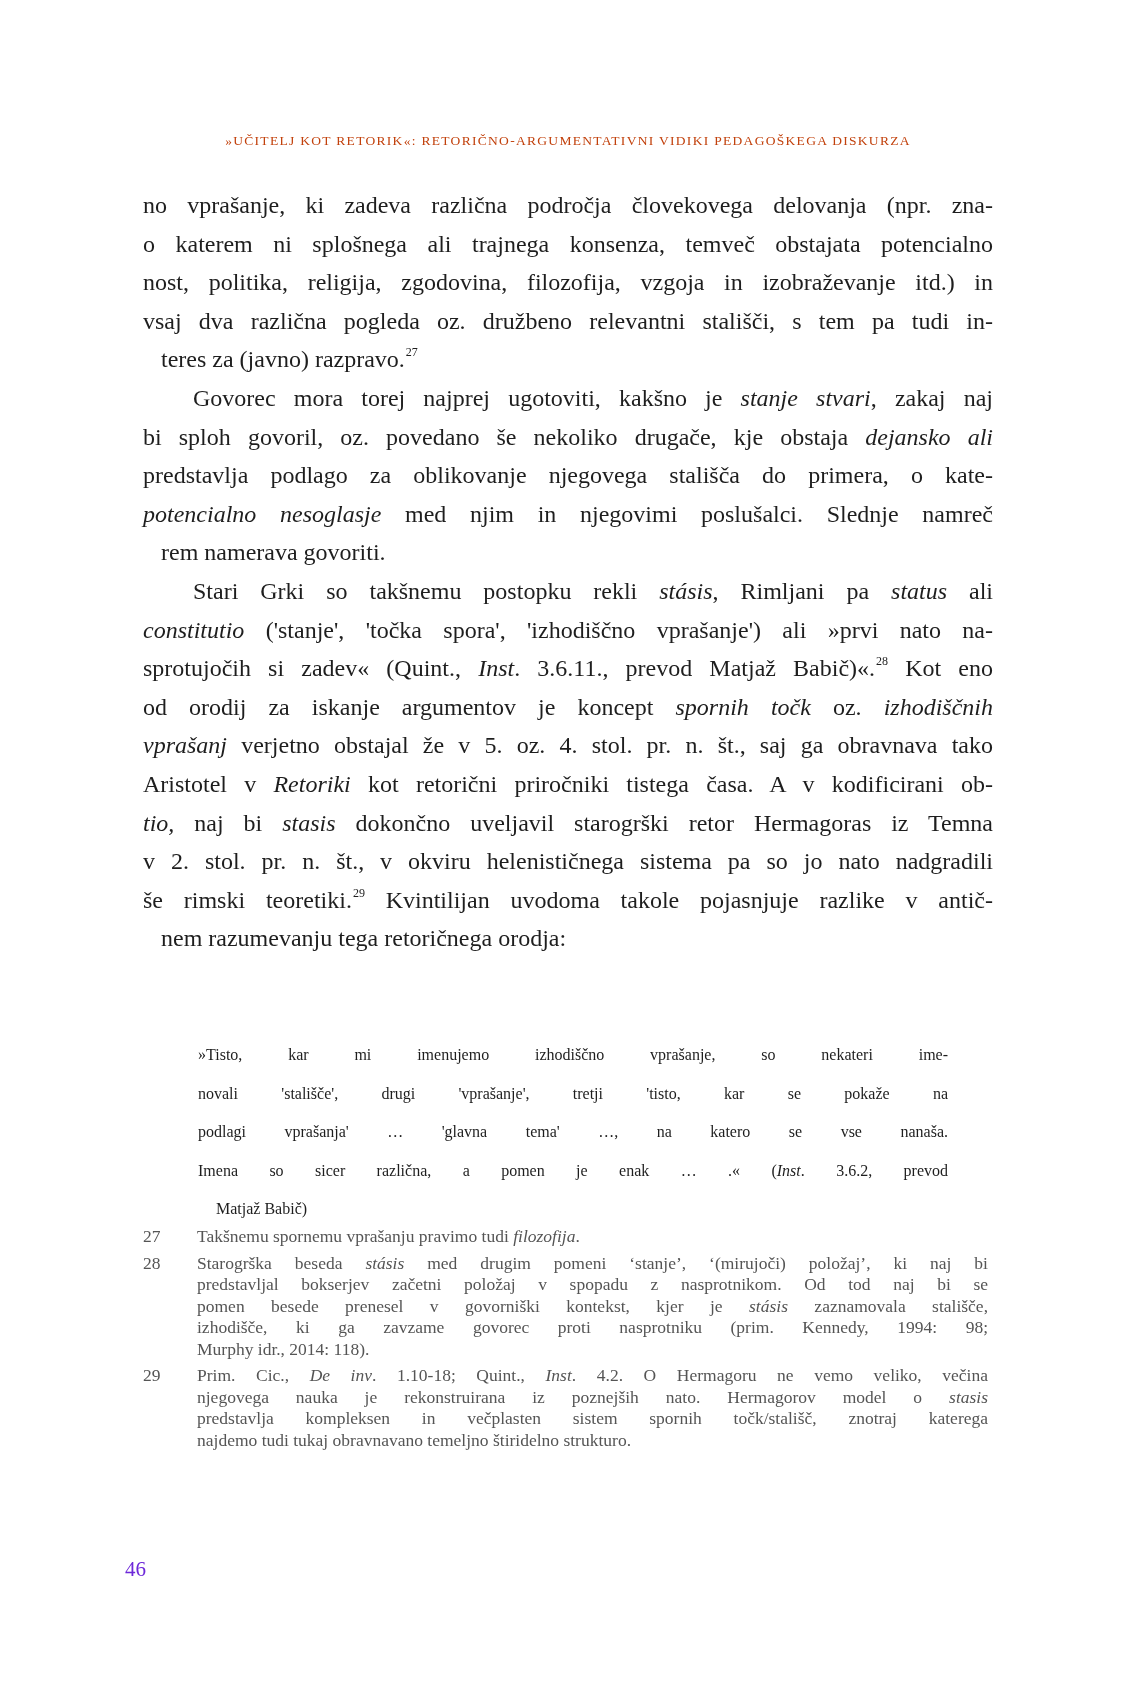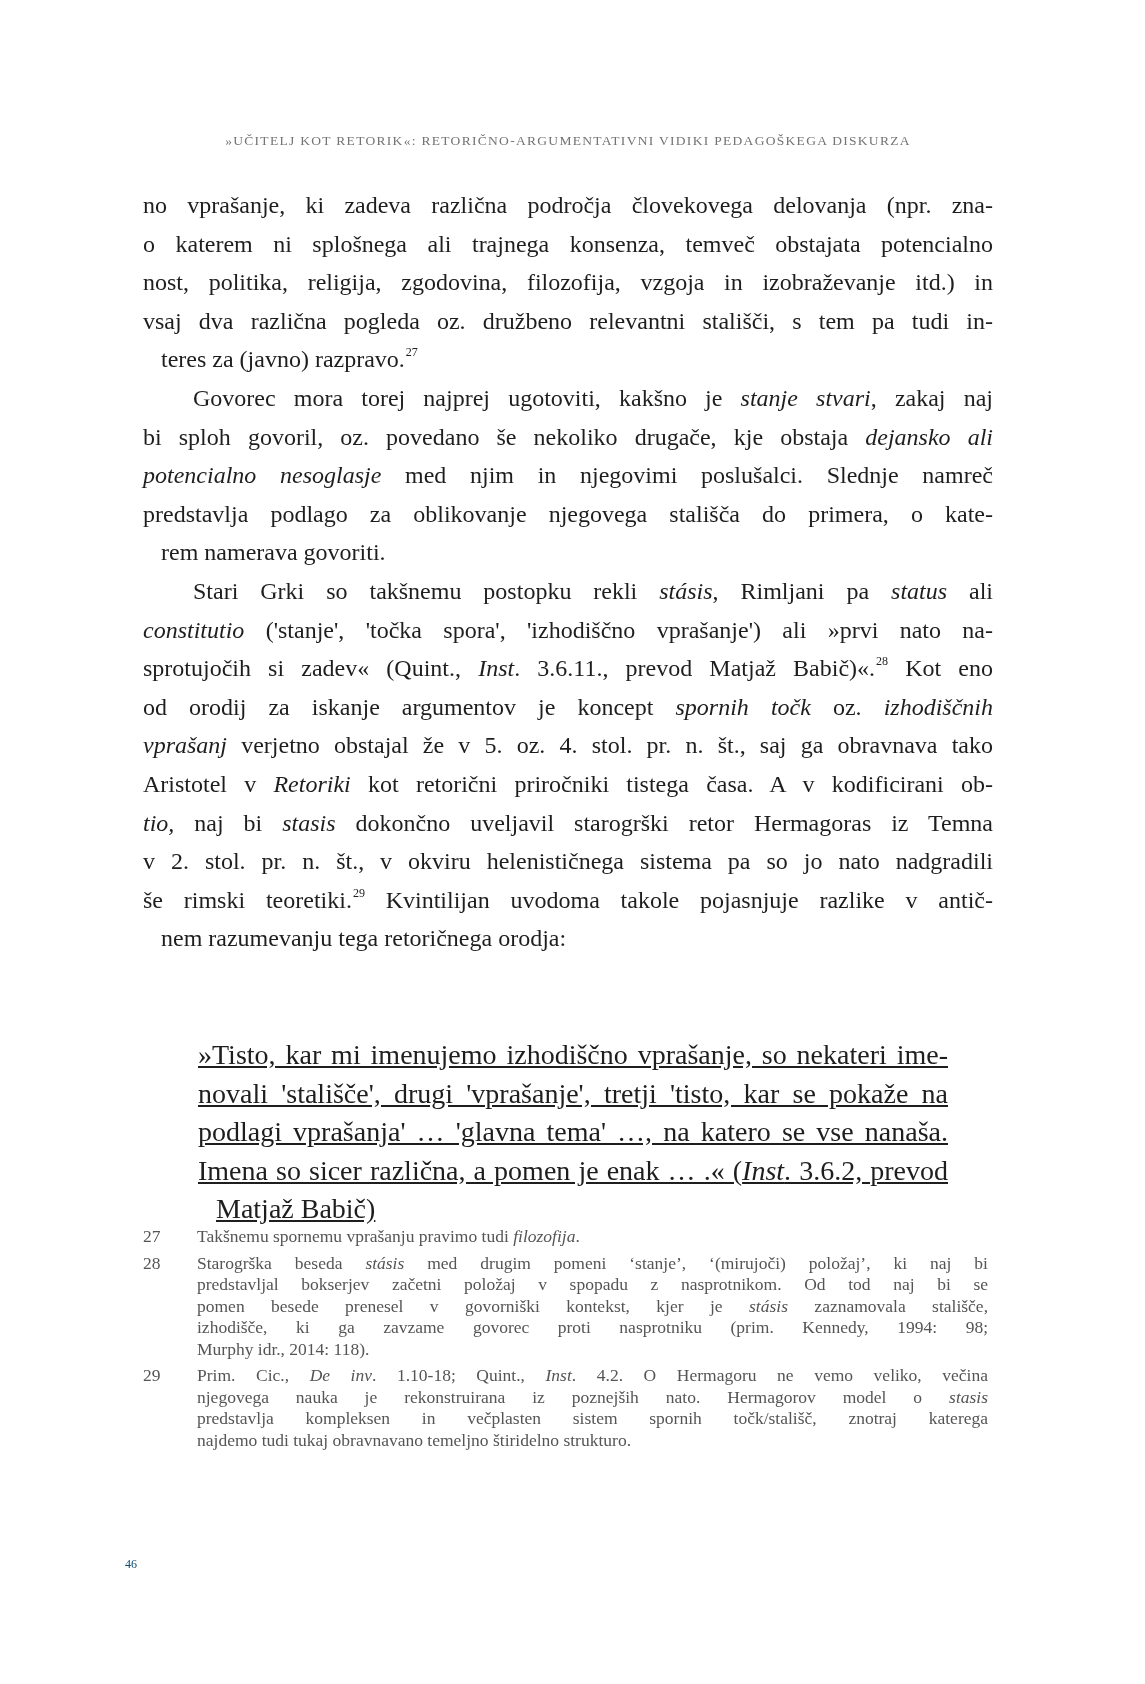--- a/index.html
+++ b/index.html
@@ -1,53 +1,53 @@
 <!DOCTYPE html>
 <html><head>
 <meta charset="utf-8">
 <style>
   html, body { margin: 0; padding: 0; background: #ffffff; }
   body { width: 1145px; height: 1684px; position: relative; overflow: hidden;
          font-family: "Liberation Serif", "DejaVu Serif", serif; color: #1e1e1e; }
   .header { position: absolute; left: 143px; width: 850px; top: 133px; text-align: center;
-            font-size: 13.5px; letter-spacing: 1.3px; color: #737373; text-transform: uppercase; white-space: nowrap; }
+            font-size: 13.5px; letter-spacing: 1.3px; color: #c2410c; text-transform: uppercase; white-space: nowrap; }
   .body-text { position: absolute; left: 143px; width: 850px; top: 186px; font-size: 24px; line-height: 38.6px; }
   .line { display: block; text-align: justify; text-align-last: justify; white-space: nowrap; height: 38.6px; overflow: visible; }
   .line.last { text-align-last: left; margin-left: 18px; }
   .line.indent { padding-left: 50px; }
   sup.fn { font-size: 12px; vertical-align: 0; position: relative; top: -11px; margin-left: 1px; }
-  .quote { position: absolute; left: 198px; width: 750px; top: 1036px; font-size: 28px; line-height: 38.6px; text-decoration: underline; }
+  .quote { position: absolute; left: 198px; width: 750px; top: 1036px; font-size: 16px; line-height: 38.6px; }
   .footnotes { position: absolute; left: 143px; width: 845px; top: 1226px; font-size: 17.5px; line-height: 21.5px; color: #555555; }
   .fn-item { position: relative; padding-left: 54px; margin-bottom: 5px; }
   .fn-num { position: absolute; left: 0; top: 0; }
   .fn-line { display: block; text-align: justify; text-align-last: justify; white-space: nowrap; }
   .fn-line.last { text-align-last: left; }
-  .page-number { position: absolute; left: 125px; top: 1557px; font-size: 12px; color: #0c4a6e; }
+  .page-number { position: absolute; left: 125px; top: 1557px; font-size: 21px; color: #6d28d9; }
   i { font-style: italic; }
 </style>
 </head>
 <body>
 
 <div class="header">»Učitelj kot retorik«: retorično-argumentativni vidiki pedagoškega diskurza</div>
 
 <div class="body-text">
 
   <div>
     <span class="line">no vprašanje, ki zadeva različna področja človekovega delovanja (npr. zna-</span>
     <span class="line">o katerem ni splošnega ali trajnega konsenza, temveč obstajata potencialno</span>
     <span class="line">nost, politika, religija, zgodovina, filozofija, vzgoja in izobraževanje itd.) in</span>
     <span class="line">vsaj dva različna pogleda oz. družbeno relevantni stališči, s tem pa tudi in-</span>
     <span class="line last"><span>teres za (javno) razpravo.</span><sup class="fn">27</sup></span>
   </div>
 
   <div>
     <span class="line indent"><span>Govorec mora torej najprej ugotoviti, kakšno je </span><i>stanje stvari</i><span>, zakaj naj</span></span>
     <span class="line"><span>bi sploh govoril, oz. povedano še nekoliko drugače, kje obstaja </span><i>dejansko ali</i></span>
+    <span class="line">predstavlja podlago za oblikovanje njegovega stališča do primera, o kate-</span>
     <span class="line"><i>potencialno nesoglasje</i><span> med njim in njegovimi poslušalci. Slednje namreč</span></span>
-    <span class="line">predstavlja podlago za oblikovanje njegovega stališča do primera, o kate-</span>
     <span class="line last">rem namerava govoriti.</span>
   </div>
 
   <div>
     <span class="line indent"><span>Stari Grki so takšnemu postopku rekli </span><i>stásis</i><span>, Rimljani pa </span><i>status</i><span> ali</span></span>
     <span class="line"><i>constitutio</i><span> ('stanje', 'točka spora', 'izhodiščno vprašanje') ali »prvi nato na-</span></span>
     <span class="line"><span>sprotujočih si zadev« (Quint., </span><i>Inst</i><span>. 3.6.11., prevod Matjaž Babič)«.</span><sup class="fn">28</sup><span> Kot eno</span></span>
     <span class="line"><span>od orodij za iskanje argumentov je koncept </span><i>spornih točk</i><span> oz. </span><i>izhodiščnih</i></span>
     <span class="line"><i>vprašanj</i><span> verjetno obstajal že v 5. oz. 4. stol. pr. n. št., saj ga obravnava tako</span></span>
     <span class="line"><span>Aristotel v </span><i>Retoriki</i><span> kot retorični priročniki tistega časa. A v kodificirani ob-</span></span>

